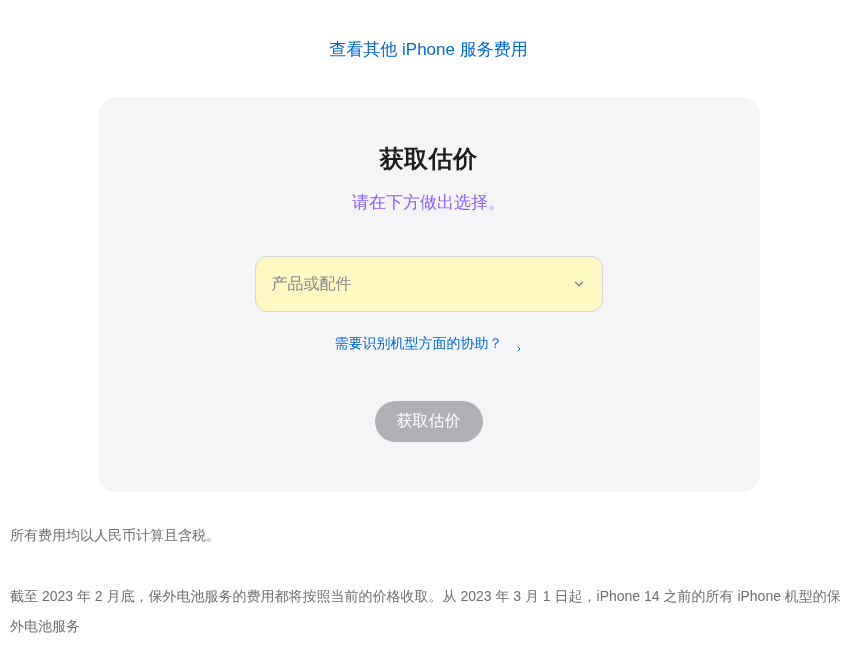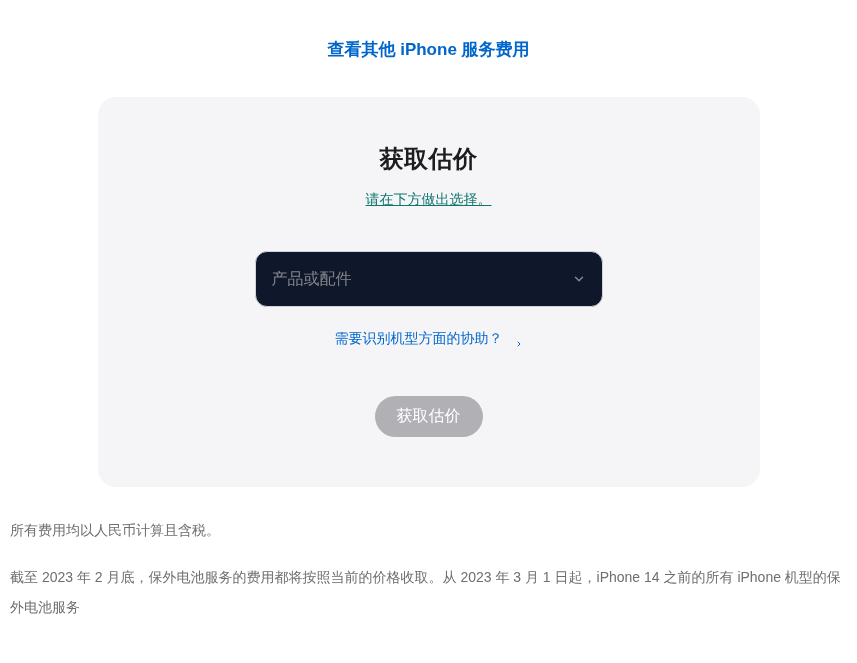--- a/index.html
+++ b/index.html
@@ -20,52 +20,51 @@
     }
     .top-link {
       text-align: center;
       margin-top: 38px;
       margin-bottom: 36px;
     }
     .top-link a {
       color: #0066cc;
       text-decoration: none;
       font-size: 17px;
-      font-weight: 700;
+      font-weight: 400;
     }
     .card {
       background: #f5f5f7;
       border-radius: 18px;
       width: 662px;
       margin: 0 auto;
       padding: 46px 40px 50px 40px;
       text-align: center;
     }
     .card-title {
       font-size: 24px;
       font-weight: 600;
       color: #1d1d1f;
       margin-bottom: 16px;
       letter-spacing: 0.5px;
     }
     .card-subtitle {
-      font-size: 14px;
-      color: #0f766e;
+      font-size: 17px;
+      color: #8b5cf6;
       margin-bottom: 42px;
-      text-decoration: underline;
     }
     .select-wrapper {
       position: relative;
       width: 348px;
       margin: 0 auto 26px auto;
     }
     .select-field {
       width: 100%;
       height: 56px;
-      background: #0f172a;
+      background: #fef9c3;
       border: 1px solid #d2d2d7;
       border-radius: 12px;
       padding: 0 44px 0 16px;
       font-size: 16px;
       color: #86868b;
       text-align: left;
       cursor: pointer;
       display: flex;
       align-items: center;
       position: relative;
@@ -111,21 +110,21 @@
       cursor: pointer;
       font-weight: 400;
     }
     .footer-text {
       margin: 30px 10px 0 10px;
       font-size: 14px;
       color: #6e6e73;
       line-height: 1.9;
     }
     .footer-para1 {
-      margin-bottom: 18px;
+      margin-bottom: 32px;
     }
     .footer-para2 {
       line-height: 2.2;
     }
   </style>
 </head>
 <body>
 
 <div class="container">
   <div class="top-link">

